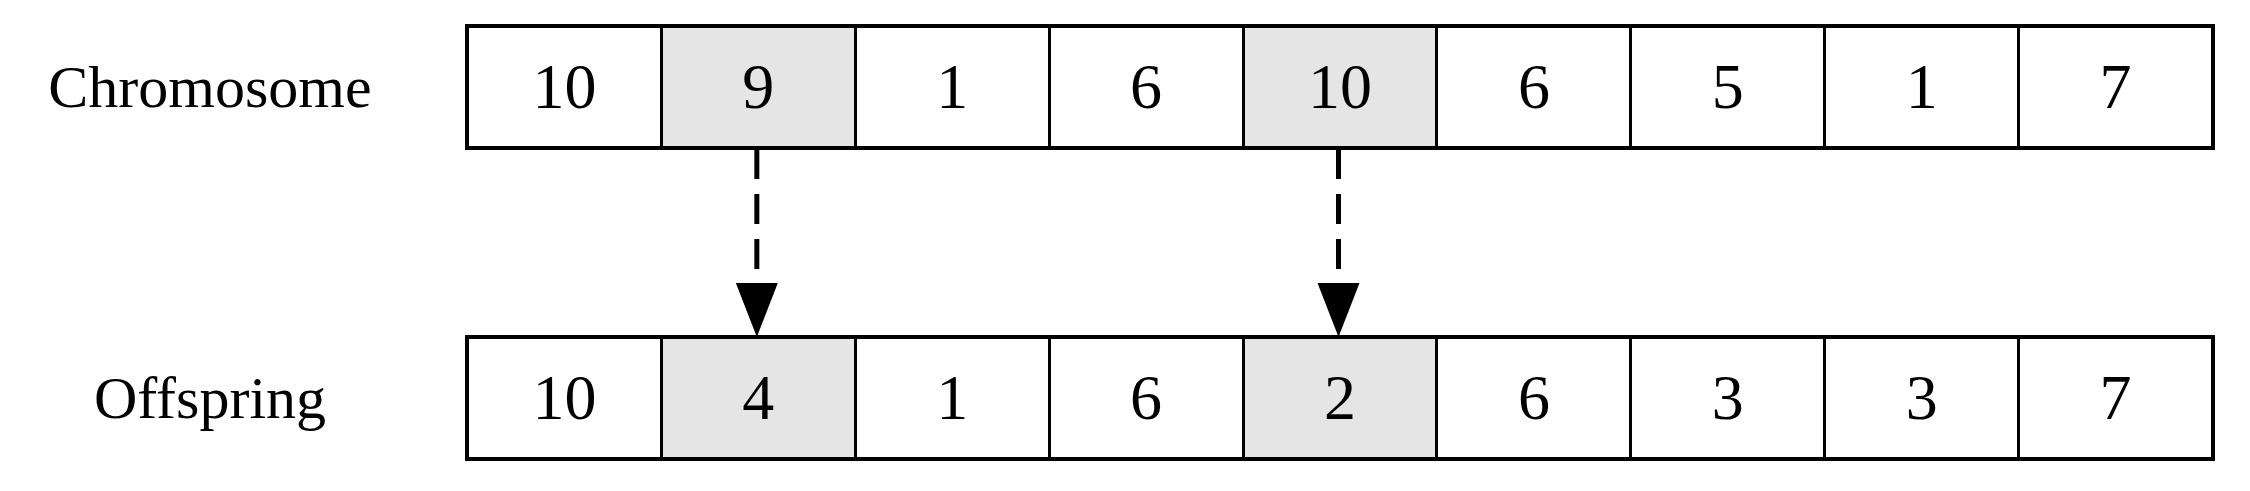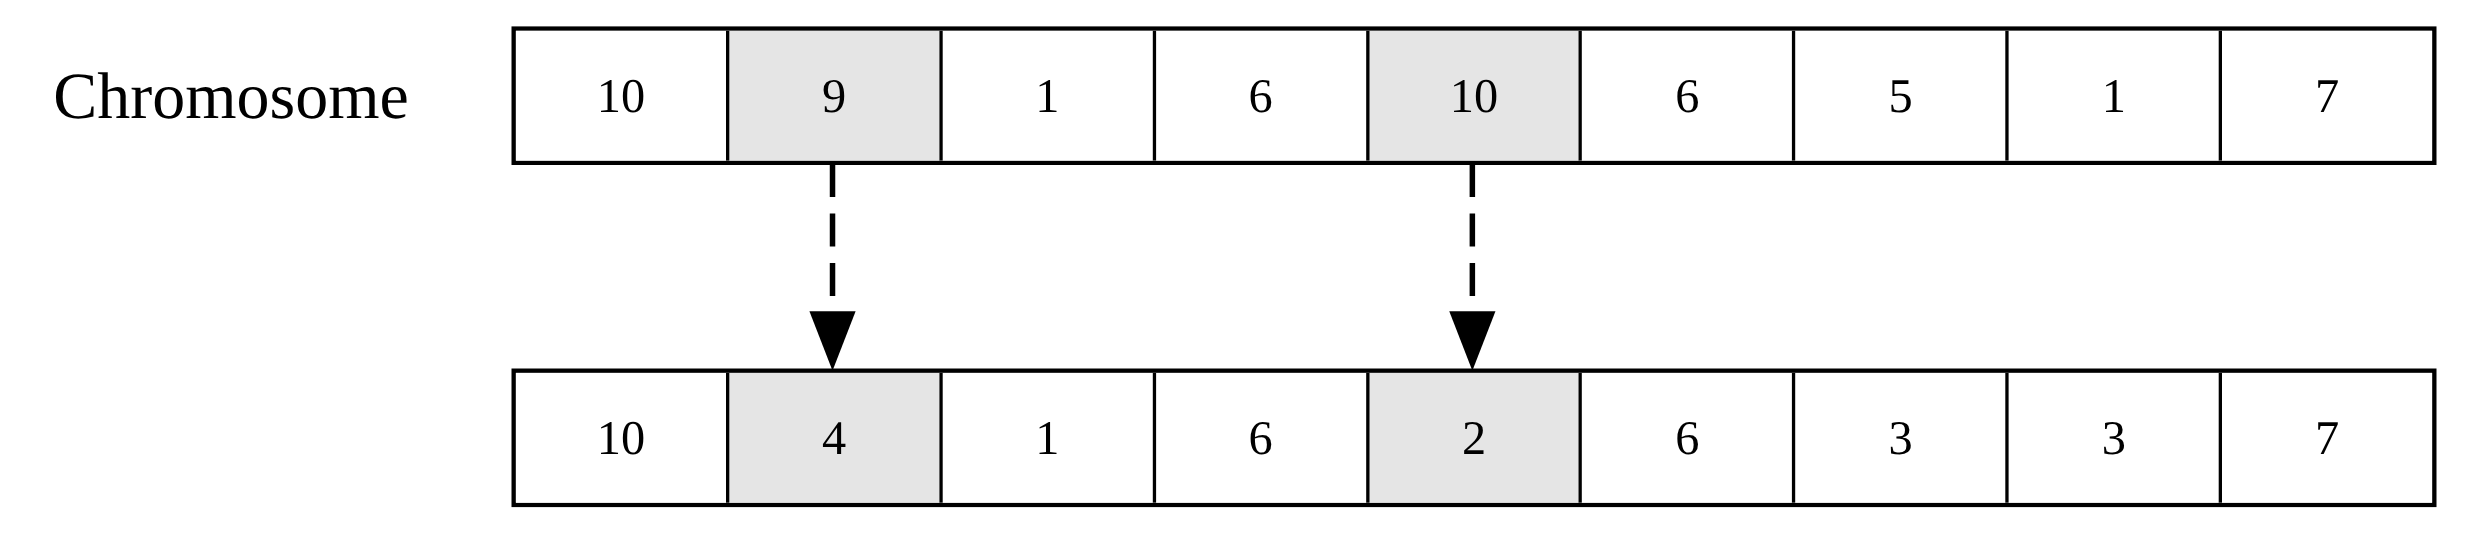--- a/index.html
+++ b/index.html
@@ -41,21 +41,21 @@
     display: flex;
     background: #ffffff;
   }
   .row0 { top: 24px; }
   .row1 { top: 335px; }
   .gene-cell {
     flex: 1 1 0;
     display: flex;
     align-items: center;
     justify-content: center;
-    font-size: 44px;
+    font-size: 64px;
     color: #000000;
     border-left: 3px solid #000000;
     background: #ffffff;
   }
   .gene-cell:first-child {
     border-left: none;
   }
   .gene-cell.highlighted {
     background: var(--highlight, #e5e5e5);
   }
@@ -79,20 +79,21 @@
       <div class="gene-cell highlighted">9</div>
       <div class="gene-cell">1</div>
       <div class="gene-cell">6</div>
       <div class="gene-cell highlighted">10</div>
       <div class="gene-cell">6</div>
       <div class="gene-cell">5</div>
       <div class="gene-cell">1</div>
       <div class="gene-cell">7</div>
     </div>
 
+  <div class="row-label label-row1">Offspring</div>
 
   <div class="gene-row row1">
       <div class="gene-cell">10</div>
       <div class="gene-cell highlighted">4</div>
       <div class="gene-cell">1</div>
       <div class="gene-cell">6</div>
       <div class="gene-cell highlighted">2</div>
       <div class="gene-cell">6</div>
       <div class="gene-cell">3</div>
       <div class="gene-cell">3</div>

